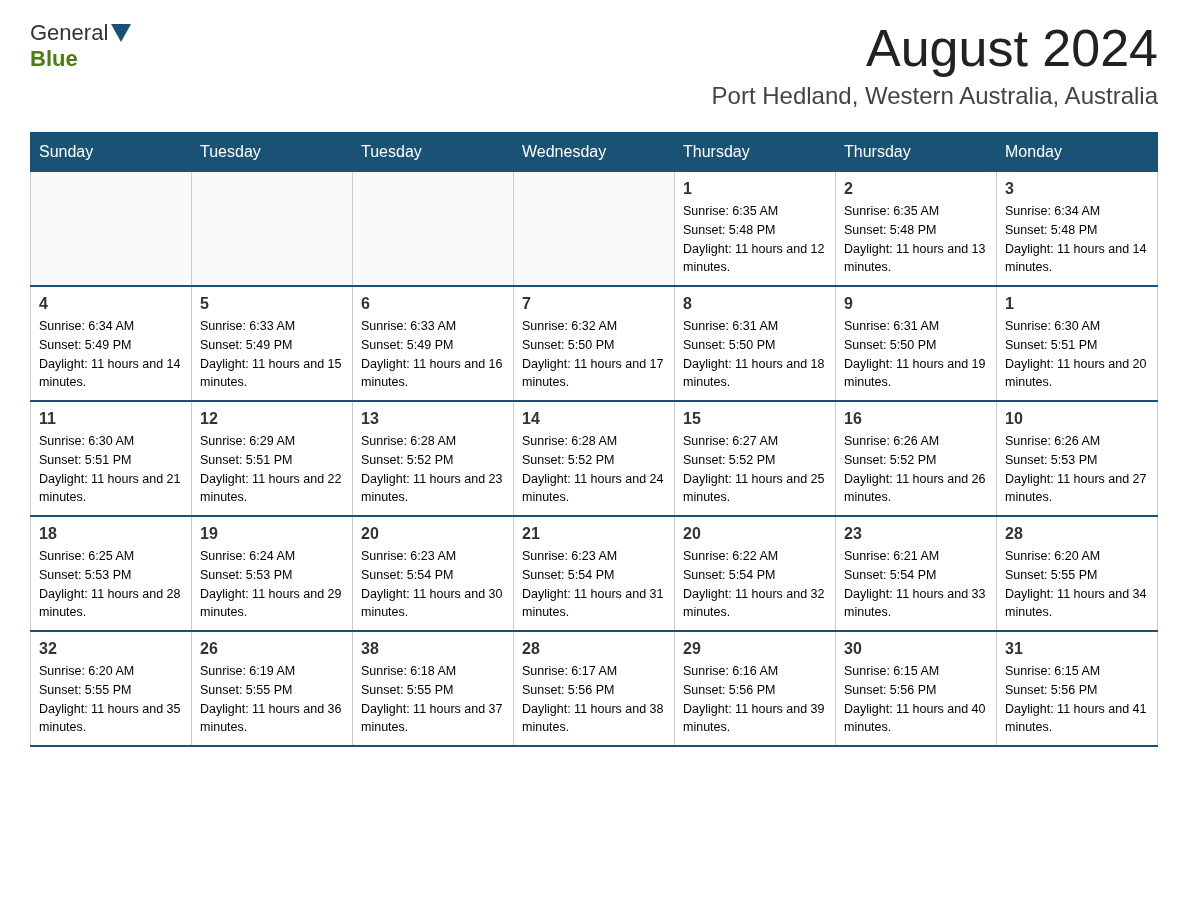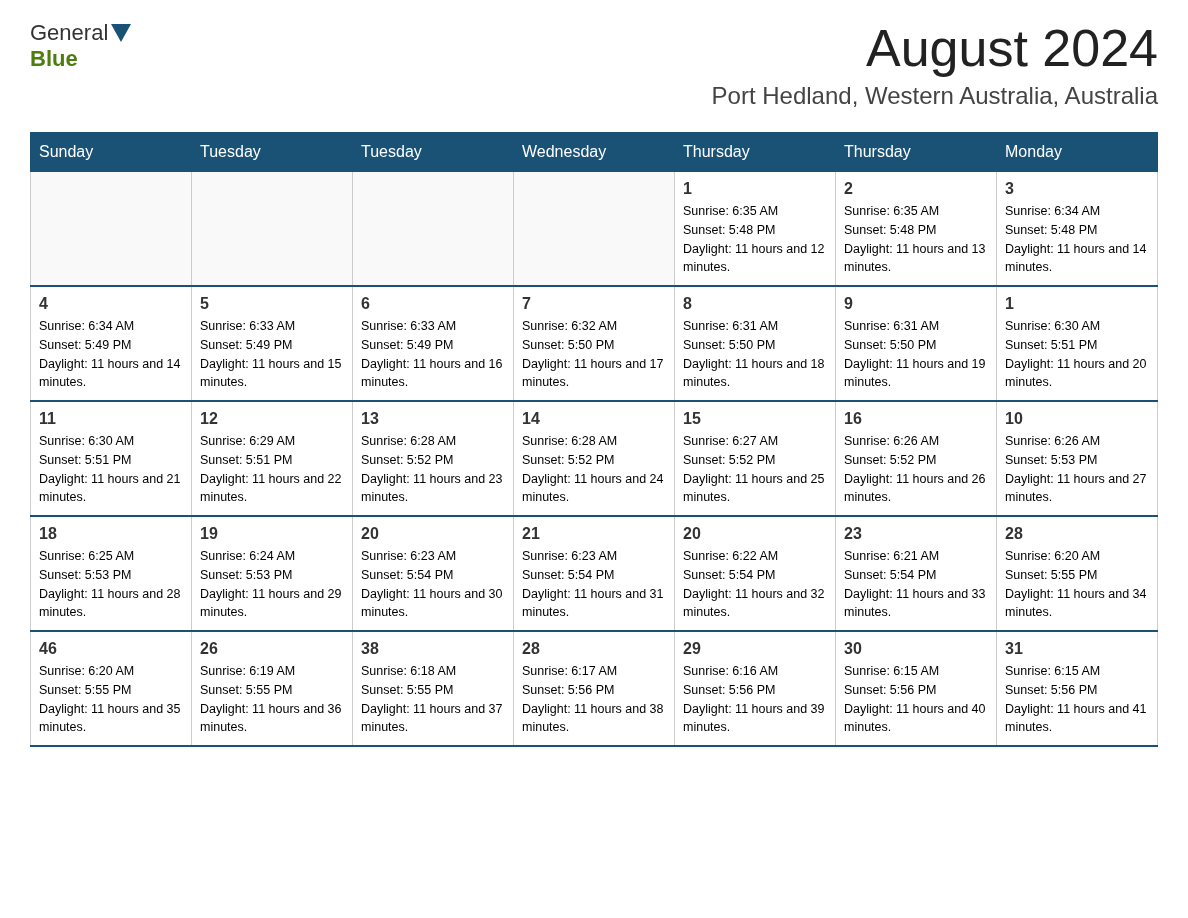--- a/index.html
+++ b/index.html
@@ -231,21 +231,21 @@
           <span class="day-number">23</span>
           <div class="day-info">Sunrise: 6:21 AM<br>Sunset: 5:54 PM<br>Daylight: 11 hours and 33 minutes.</div>
         </td>
         <td>
           <span class="day-number">28</span>
           <div class="day-info">Sunrise: 6:20 AM<br>Sunset: 5:55 PM<br>Daylight: 11 hours and 34 minutes.</div>
         </td>
       </tr>
       <tr>
         <td>
-          <span class="day-number">46</span>
+          <span class="day-number">32</span>
           <div class="day-info">Sunrise: 6:20 AM<br>Sunset: 5:55 PM<br>Daylight: 11 hours and 35 minutes.</div>
         </td>
         <td>
           <span class="day-number">26</span>
           <div class="day-info">Sunrise: 6:19 AM<br>Sunset: 5:55 PM<br>Daylight: 11 hours and 36 minutes.</div>
         </td>
         <td>
           <span class="day-number">38</span>
           <div class="day-info">Sunrise: 6:18 AM<br>Sunset: 5:55 PM<br>Daylight: 11 hours and 37 minutes.</div>
         </td>

